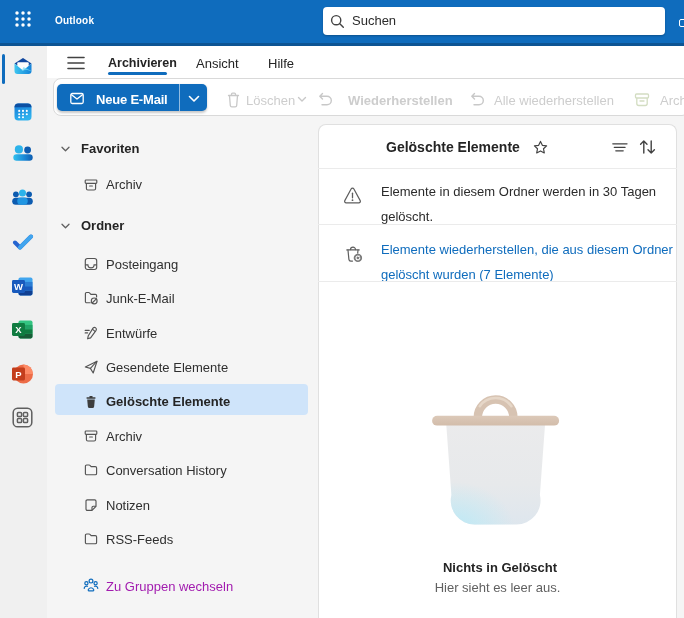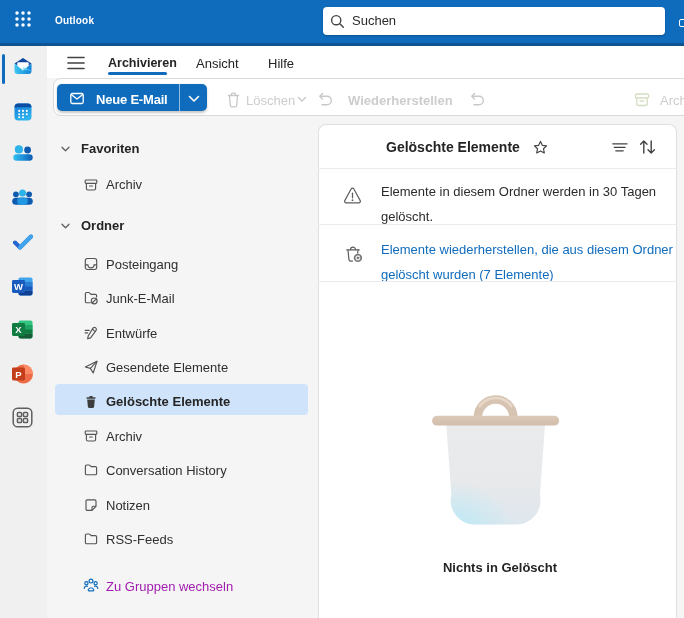--- a/index.html
+++ b/index.html
@@ -203,20 +203,21 @@
   <svg class="abs" style="left:297px; top:96px;" width="10" height="7" viewBox="0 0 10 7">
     <path d="M1.5 1.5 L5 5 L8.5 1.5" fill="none" stroke="#c8c8c8" stroke-width="1.4" stroke-linecap="round" stroke-linejoin="round"></path>
   </svg>
   <svg class="abs dicon" style="left:318px;" width="15" height="15" viewBox="0 0 15 15">
     <path d="M4.5 1.5 L1.8 4.2 L4.5 6.9 M2 4.2 h7 a4.3 4.3 0 0 1 0 8.6 h-5" fill="none" stroke="#c8c8c8" stroke-width="1.4" stroke-linecap="round" stroke-linejoin="round"></path>
   </svg>
   <div class="abs dis" style="left:348px;font-weight:bold;">Wiederherstellen</div>
   <svg class="abs dicon" style="left:470px;" width="15" height="15" viewBox="0 0 15 15">
     <path d="M4.5 1.5 L1.8 4.2 L4.5 6.9 M2 4.2 h7 a4.3 4.3 0 0 1 0 8.6 h-5" fill="none" stroke="#c8c8c8" stroke-width="1.4" stroke-linecap="round" stroke-linejoin="round"></path>
   </svg>
+  <div class="abs dis" style="left:494px;">Alle wiederherstellen</div>
   <svg class="abs dicon" style="left:634px;" width="16" height="16" viewBox="0 0 16 16">
     <g fill="none" stroke="#d3ddc2" stroke-width="1.3" stroke-linecap="round">
       <rect x="1.5" y="2" width="13" height="4" rx="1"></rect>
       <path d="M2.8 6.3 v5.2 a2 2 0 0 0 2 2 h6.4 a2 2 0 0 0 2 -2 v-5.2"></path>
       <path d="M6 9 h4"></path>
     </g>
   </svg>
   <div class="abs dis" style="left:660px;">Archivieren</div>
 
   <svg class="abs" style="left:60px; top:145px;" width="11" height="8" viewBox="0 0 11 8">
@@ -380,13 +381,14 @@
     </defs>
     <circle cx="70.6" cy="32.3" r="17.75" fill="none" stroke="#d7c3b2" stroke-width="8.5"></circle>
     <path d="M54.8 21.2 A19.3 19.3 0 0 1 86.4 21.2" fill="none" stroke="#e6d7c8" stroke-width="2.6" stroke-linecap="round"></path>
     <g clip-path="url(#bodyclip)">
       <rect x="0" y="30" width="145" height="115" fill="url(#bodyg)"></rect>
       <rect x="0" y="30" width="145" height="115" fill="url(#cyang)"></rect>
     </g>
     <rect x="7.1" y="30.7" width="127" height="9.9" rx="5" fill="url(#lidg)"></rect>
   </svg>
   <div class="abs" id="emptyT">Nichts in Gelöscht</div>
+  <div class="abs" id="emptyS">Hier sieht es leer aus.</div>
 </div>
 
 </body></html>

